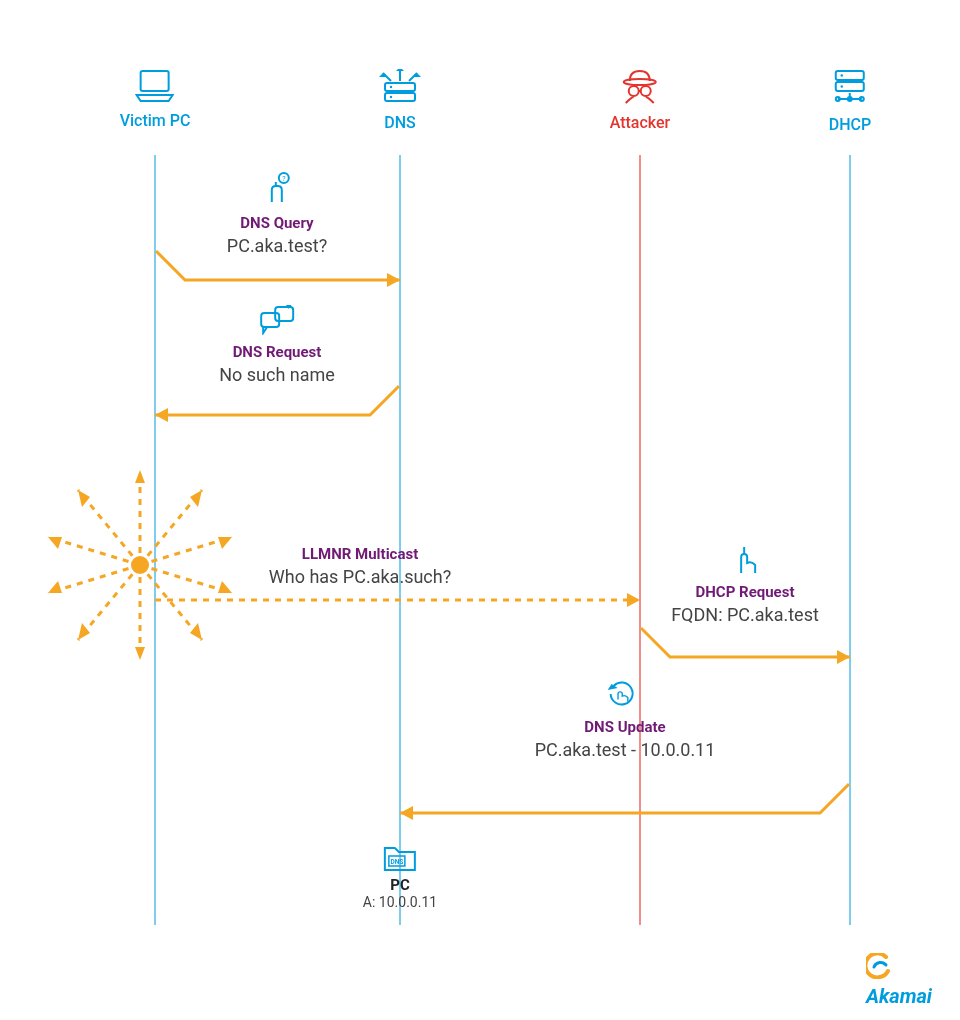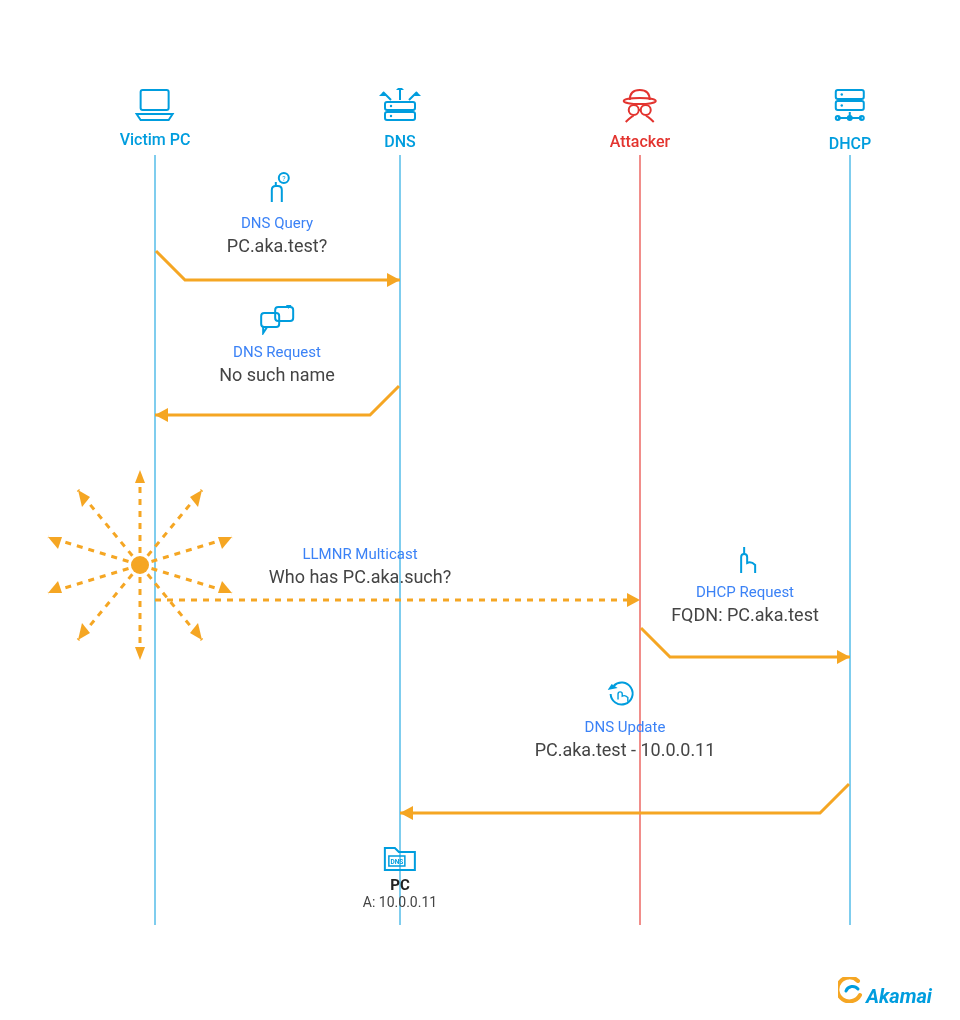--- a/index.html
+++ b/index.html
@@ -6,21 +6,21 @@
     margin: 0;
     padding: 0;
     width: 960px;
     height: 1020px;
     background: #ffffff;
     font-family: -apple-system, BlinkMacSystemFont, "Segoe UI", Roboto, sans-serif;
     position: relative;
   }
   .actor {
     position: absolute;
-    top: 88px;
+    top: 69px;
     text-align: center;
     transform: translateX(-50%);
   }
   .actor-label {
     font-size: 16px;
     font-weight: 500;
     margin-top: 4px;
   }
   .blue-text { color: #009dde; }
   .red-text { color: #e3342f; }
@@ -34,22 +34,22 @@
   .lifeline.blue { background: #7fcdee; }
   .lifeline.red { background: #f18d8a; }
   .msg-block {
     position: absolute;
     text-align: center;
     transform: translateX(-50%);
     z-index: 5;
   }
   .msg-title {
     font-size: 15px;
-    font-weight: 400;
-    color: #3b82f6;
+    font-weight: 700;
+    color: #701a75;
     line-height: 1.3;
   }
   .msg-sub {
     font-size: 18px;
     color: #444;
     line-height: 1.3;
   }
   .msg-icon {
     color: #009dde;
     margin-bottom: 4px;
@@ -94,21 +94,22 @@
   }
   .footer-logo {
     position: absolute;
     bottom: 12px;
     right: 28px;
     font-weight: 700;
     font-style: italic;
     font-size: 20px;
     color: #009dde;
     display: flex;
-    align-items: flex-end;
+    align-items: flex-start;
+    flex-direction: column;
   }
   .swirl {
     color: #f5a623;
     margin-right: 2px;
   }
 </style>
 </head>
 <body>
 
 <div class="actor" style="left:155px">

